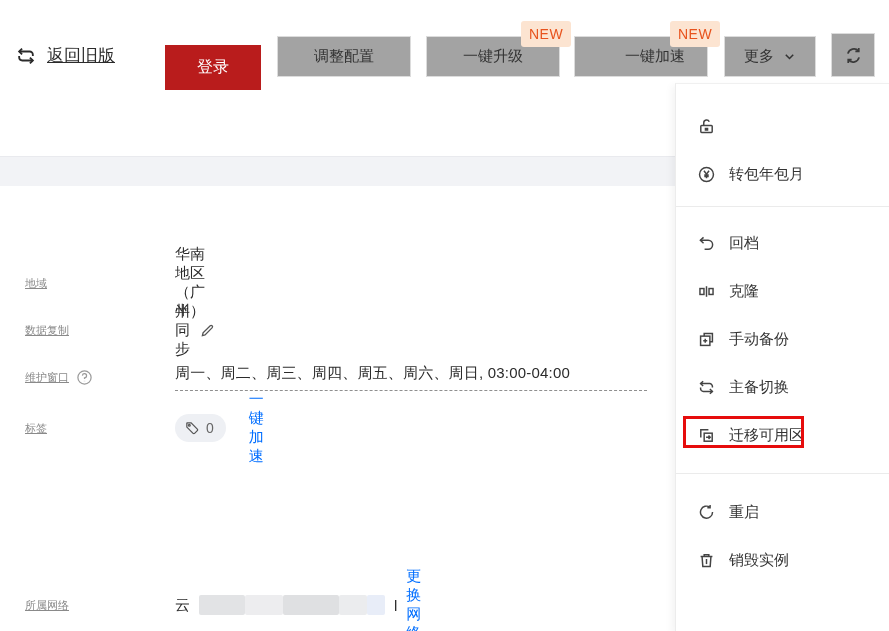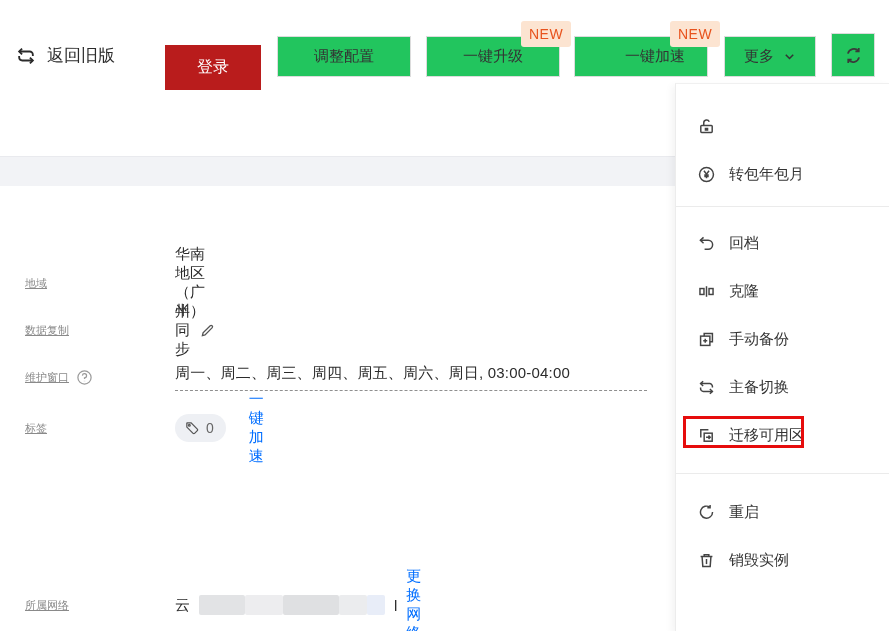--- a/index.html
+++ b/index.html
@@ -7,25 +7,25 @@
   body {
     position:relative; overflow:hidden; background:#fff;
     font-family:"Liberation Sans","DejaVu Sans",sans-serif;
     color:#333;
   }
   svg { display:block; }
 
   
   .back-link {
     position:absolute; left:15px; top:44px; display:flex; align-items:center; gap:10px;
-    font-size:17px; color:#2b2b2b; cursor:pointer;
+    font-size:17px; color:#2b2b2b; cursor:pointer;text-decoration:underline;
   }
   .btn {
     position:absolute; display:flex; align-items:center; justify-content:center;
-    font-size:15px; color:#333; background:#22c55e; border:1px solid #dcdcdc; cursor:pointer;
+    font-size:15px; color:#333; background:#a3a3a3; border:1px solid #dcdcdc; cursor:pointer;
   }
   .btn-primary { left:165px; top:45px; width:96px; height:45px; background:#b91c1c; border:none; color:#fff; font-size:16px; }
   .btn-adjust  { left:277px; top:36px; width:134px; height:41px; }
   .btn-upgrade { left:426px; top:36px; width:134px; height:41px; }
   .btn-accel   { left:574px; top:36px; width:134px; height:41px;padding-left:28px; }
   .btn-more    { left:724px; top:36px; width:92px;  height:41px; gap:9px; }
   .btn-refresh { left:831px; top:33px; width:44px;  height:44px; }
   .new-badge {
     position:absolute; top:21px; height:26px; padding:0 8px; display:flex; align-items:center;
     background:#fce4d1; color:#e8531d; font-size:14px; border-radius:3px; letter-spacing:.5px;

